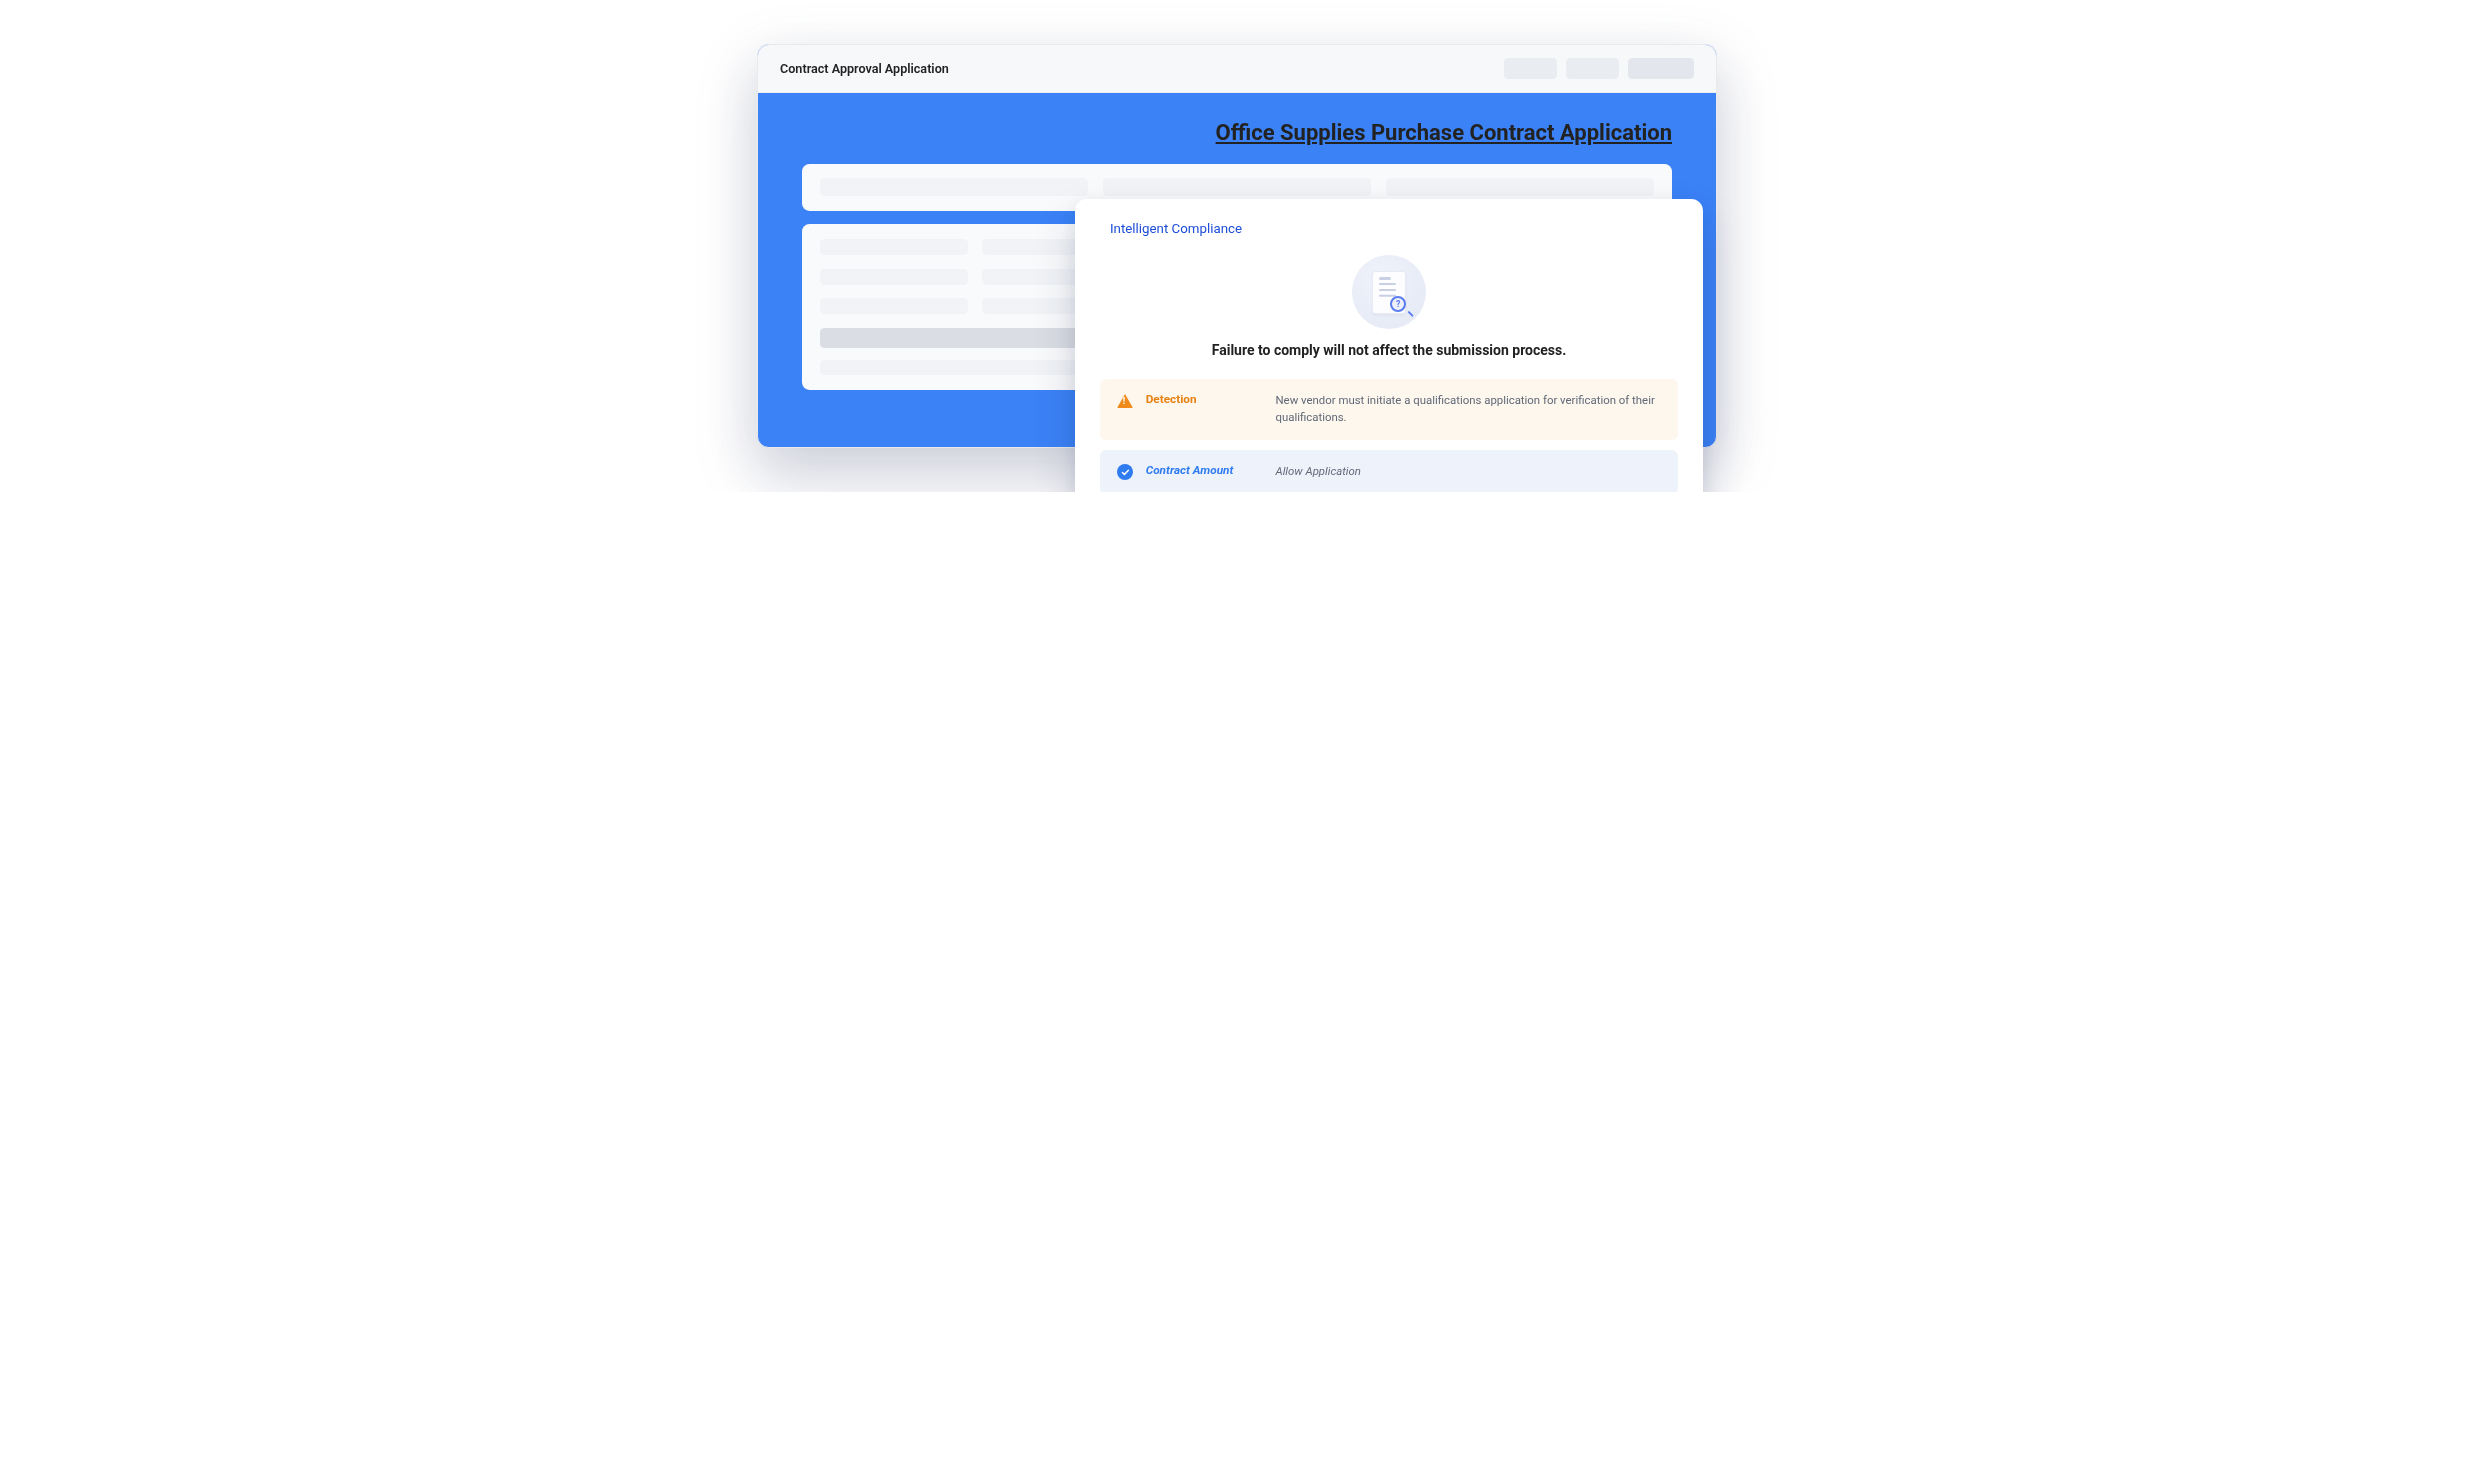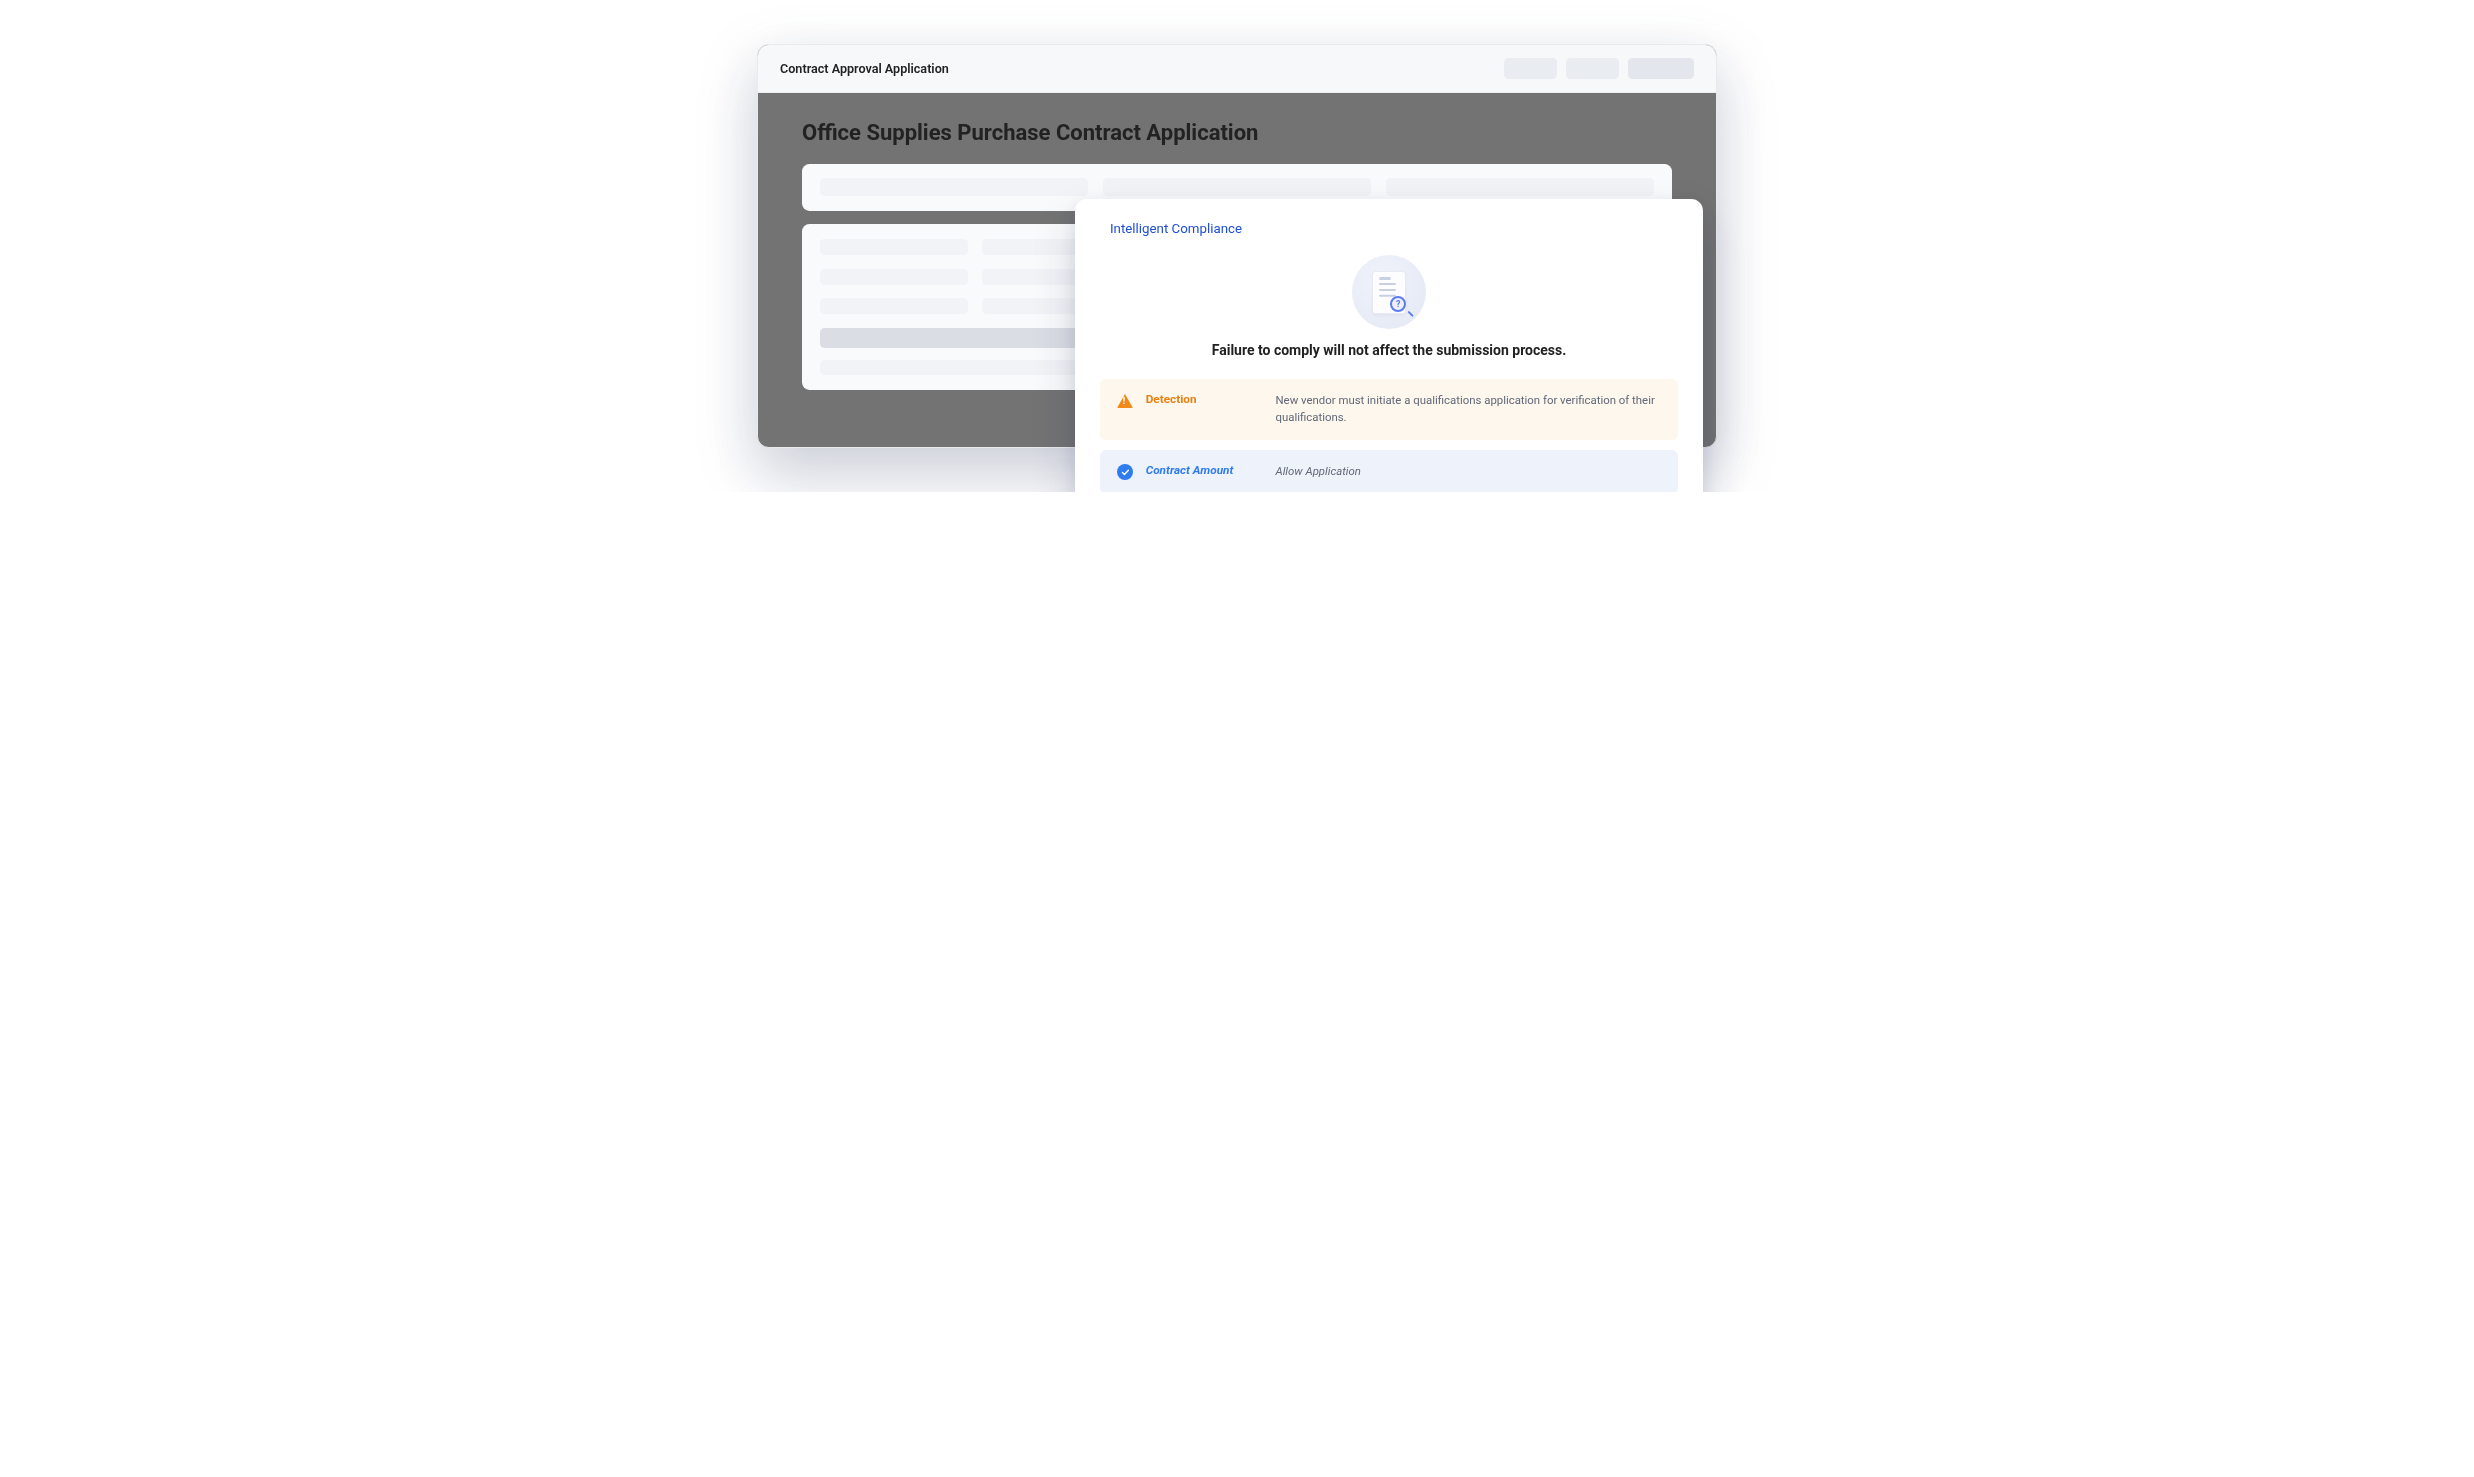--- a/index.html
+++ b/index.html
@@ -8,21 +8,21 @@
       background: #fff;
       padding: 44px;
       min-width: 1034px;
     }
     .stage {
       position: relative;
       width: 960px;
       margin: 0 auto;
     }
     .main-window {
-      background: #737373;
+      background: #3b82f6;
       border-radius: 11.8px;
       border: 0.7px solid #eaeaea;
       overflow: hidden;
       filter: drop-shadow(0 18.5px 29.5px rgba(50,60,100,0.15));
       box-shadow: 0 29.5px 59px rgba(50,60,100,0.12);
     }
     .titlebar {
       background: #f7f8fa;
       border-bottom: 0.7px solid #eceef2;
       padding: 13.3px 22px;
@@ -45,25 +45,26 @@
       height: 20.7px;
     }
     .ph-btn.a { width: 53px; }
     .ph-btn.b { width: 53px; }
     .ph-btn.c { width: 66px; background: #e3e6ec; }
 
     .main-body {
       padding: 22px 44px 44px;
     }
     .page-title {
-      text-align: left;
+      text-align: right;
       font-size: 22px;
       font-weight: 700;
       color: #222;
       margin: 4.4px 0 19px;
+      text-decoration: underline;
     }
 
     .form-card {
       background: #f9fafb;
       border-radius: 7.4px;
       padding: 14.8px 17.7px;
       margin-bottom: 13.3px;
     }
     .row { display: flex; gap: 14.8px; margin-bottom: 11.8px; }
     .row:last-child { margin-bottom: 0; }

